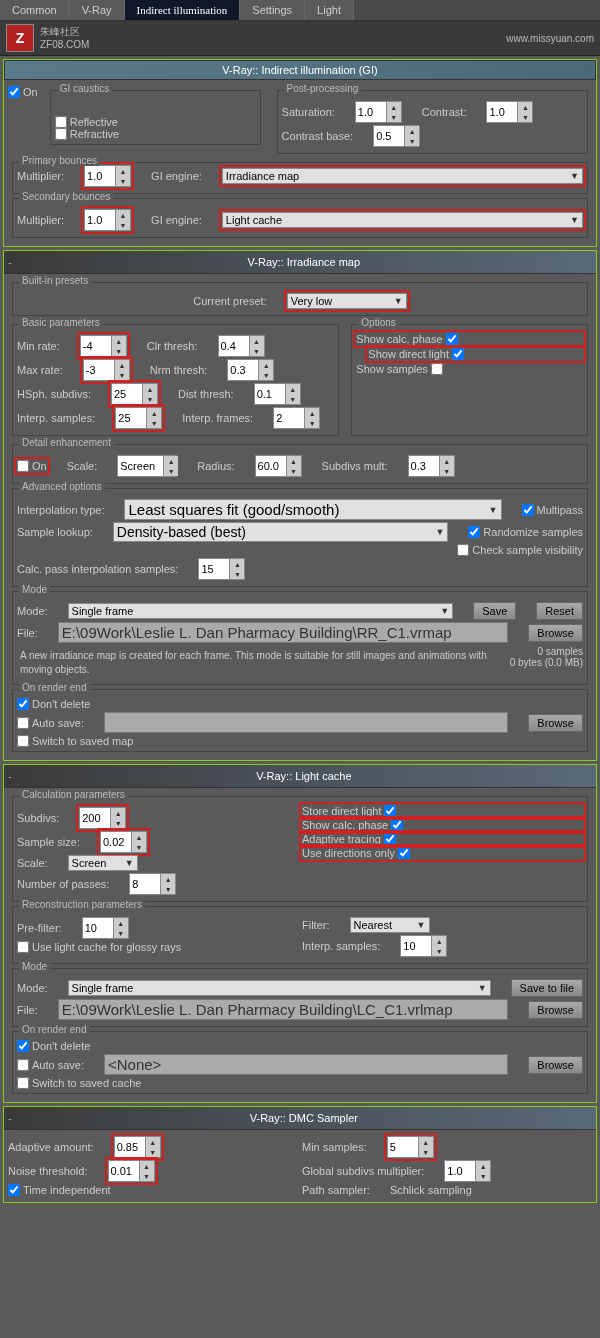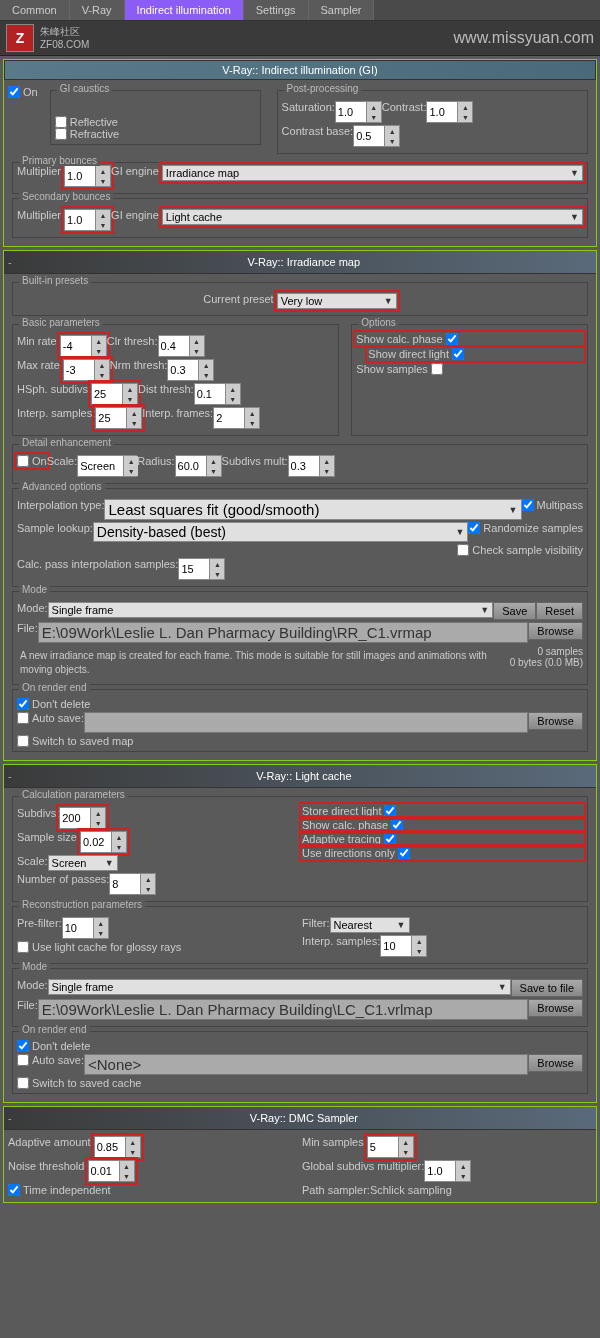--- a/index.html
+++ b/index.html
@@ -19,42 +19,43 @@
     }
     .tab {
       padding: 4px 12px;
       cursor: pointer;
       border-right: 1px solid #666;
       background: #5a5a5a;
       color: #ccc;
       font-size: 11px;
     }
     .tab.active {
-      background: #8b5cf6;
+      background: #0f172a;
       color: #fff;
+      font-family: Liberation Serif, serif;
     }
 
     
     .watermark-bar {
       display: flex;
       align-items: center;
       background: #3a3a3a;
       padding: 3px 6px;
       gap: 6px;
       border-bottom: 1px solid #222;
     }
     .logo-z {
       width: 28px; height: 28px;
       background: #b22222;
       color: #fff;
       display: flex; align-items: center; justify-content: center;
       font-weight: bold; font-size: 14px;
       border: 1px solid #888;
     }
-    .site-url { color: #bbb; font-size: 16px; margin-left: auto; }
+    .site-url { color: #bbb; font-size: 10px; margin-left: auto; }
 
     
     .section-title {
       background: linear-gradient(to right, #5a7a8a, #4a6a7a);
       color: #fff;
       text-align: center;
       padding: 3px;
       font-size: 11px;
       border: 1px solid #333;
     }
@@ -77,23 +78,23 @@
       position: absolute;
       top: -8px; left: 6px;
       background: #5a5a5a;
       padding: 0 3px;
       color: #bbb;
       font-size: 10px;
     }
 
     .row {
       display: flex;
-      align-items: flex-start;
+      align-items: center;
       margin: 2px 0;
-      gap: 0;
+      gap: 20px;
     }
 
     
     .spinbox {
       display: flex;
       align-items: stretch;
       border: 1px solid #888;
       background: #fff;
     }
     .spinbox input {
@@ -175,21 +176,21 @@
     }
   </style>
 </head>
 <body>
 
 <div class="top-tabs">
   <div class="tab">Common</div>
   <div class="tab">V-Ray</div>
   <div class="tab active">Indirect illumination</div>
   <div class="tab">Settings</div>
-  <div class="tab">Sampler</div>
+  <div class="tab">Light</div>
 </div>
 
 <div class="watermark-bar">
   <div class="logo-z">Z</div>
   <div style="font-size:10px; color:#bbb; line-height:1.3;">朱峰社区<br>ZF08.COM</div>
   <div class="site-url">www.missyuan.com</div>
 </div>
 
 <div class="panel">
   <div class="section-title">V-Ray:: Indirect illumination (GI)</div>

